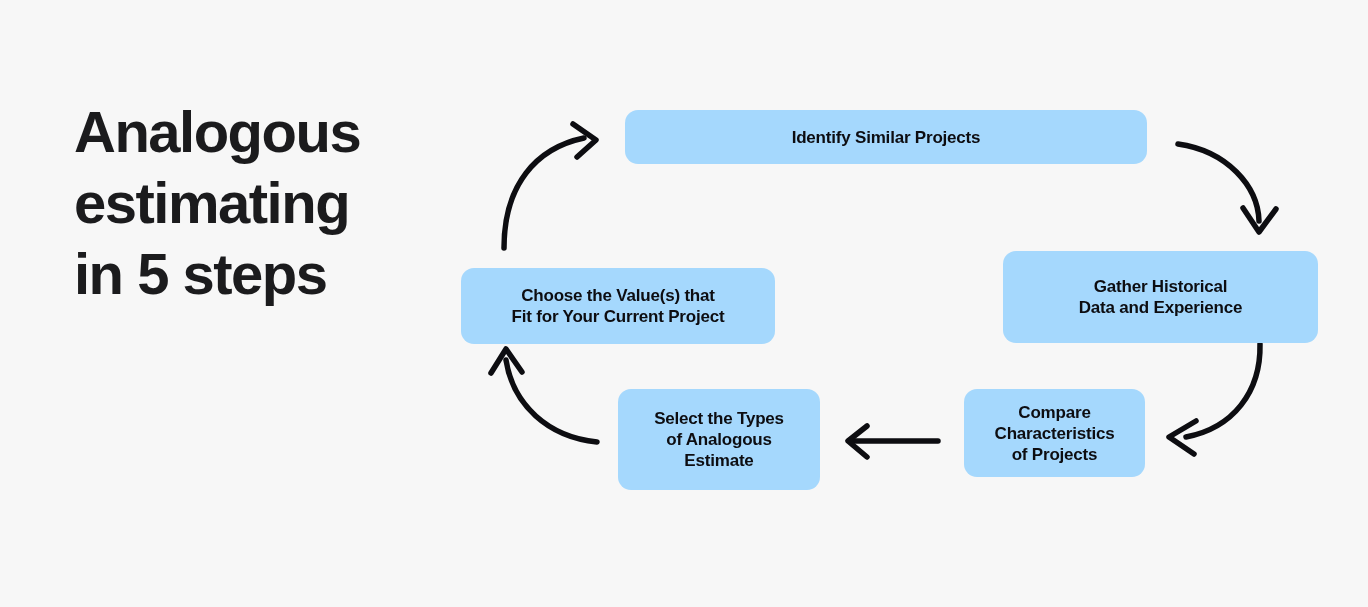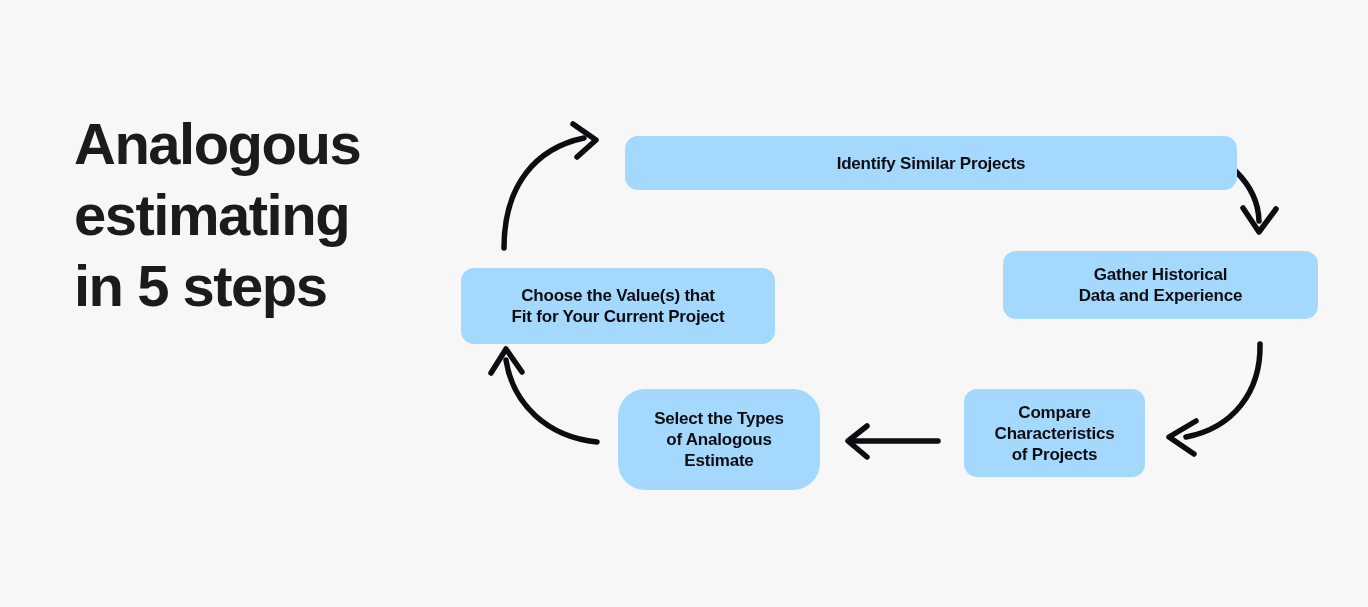--- a/index.html
+++ b/index.html
@@ -18,21 +18,21 @@
     position: relative;
     width: 1368px;
     height: 607px;
     background: #f7f7f7;
   }
 
   
   #title {
     position: absolute;
     left: 74px;
-    top: 108px;
+    top: 96px;
     width: 380px;
     font-family: "Liberation Sans", sans-serif;
     font-weight: bold;
     font-size: 58px;
     line-height: 71px;
     letter-spacing: -1.5px;
     color: #1b1b1d;
     white-space: pre-line;
   }
 
@@ -51,24 +51,24 @@
     font-family: "Liberation Sans", sans-serif;
     font-weight: bold;
     font-size: 17px;
     line-height: 21px;
     color: #0d0d11;
     letter-spacing: -0.2px;
     white-space: pre-line;
     padding: 0 10px;
   }
 
-  #box-1 { left: 625px; top: 136px;  width: 612px; height: 54px; }
-  #box-2 { left: 1003px; top: 251px; width: 315px; height: 68px; }
+  #box-1 { left: 625px; top: 110px;  width: 522px; height: 54px; }
+  #box-2 { left: 1003px; top: 251px; width: 315px; height: 92px; }
   #box-3 { left: 964px;  top: 389px; width: 181px; height: 88px; }
-  #box-4 { left: 618px;  top: 389px; width: 202px; height: 101px; border-radius: 27px; }
+  #box-4 { left: 618px;  top: 389px; width: 202px; height: 101px; }
   #box-5 { left: 461px;  top: 268px; width: 314px; height: 76px; }
 
   
   #arrows {
     position: absolute;
     left: 0;
     top: 0;
     width: 1368px;
     height: 607px;
     pointer-events: none;

